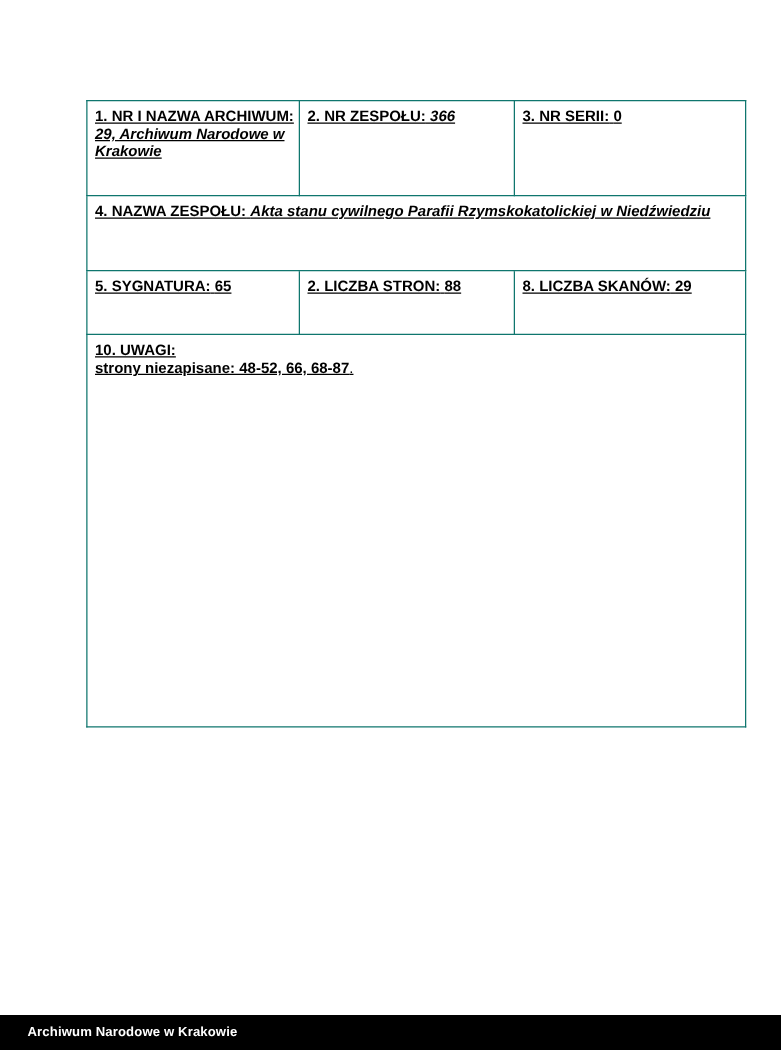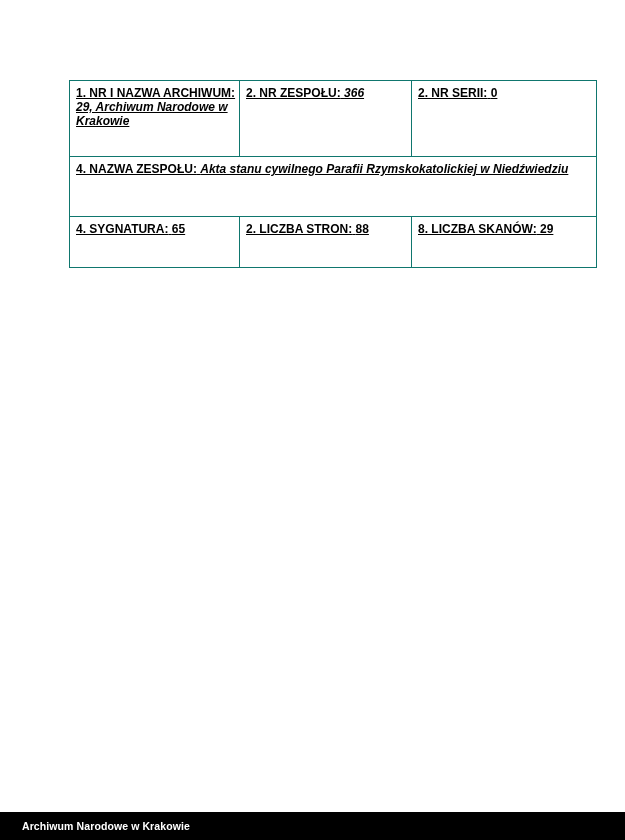--- a/index.html
+++ b/index.html
@@ -103,48 +103,54 @@
       <tr class="row-1">
         <td style="width:157px">
           <span class="lbl">1. NR I NAZWA ARCHIWUM:</span>
           <span class="val-bi inline-wrap"> 29, Archiwum Narodowe w Krakowie</span>
         </td>
         <td style="width:159px">
           <span class="lbl">2. NR ZESPOŁU:</span>
           <span class="val-bi"> 366</span>
         </td>
         <td style="width:172px">
-          <span class="lbl">2. NR SERII:</span>
+          <span class="lbl">3. NR SERII:</span>
           <span class="val-b"> 0</span>
         </td>
       </tr>
 
       <tr class="row-4">
         <td colspan="3">
           <span class="lbl">4. NAZWA ZESPOŁU:</span>
           <span class="val-bi"> Akta stanu cywilnego Parafii Rzymskokatolickiej w Niedźwiedziu</span>
         </td>
       </tr>
 
       <tr class="row-5">
         <td>
-          <span class="lbl">4. SYGNATURA:</span>
+          <span class="lbl">5. SYGNATURA:</span>
           <span class="val-b"> 65</span>
         </td>
         <td>
           <span class="lbl">2. LICZBA STRON:</span>
           <span class="val-b"> 88</span>
         </td>
         <td>
           <span class="lbl">8. LICZBA SKANÓW:</span>
           <span class="val-b"> 29</span>
         </td>
       </tr>
 
 
+      <tr class="row-10">
+        <td colspan="3">
+          <span class="lbl line">10. UWAGI:</span>
+          <span class="line"><span class="val-b">strony niezapisane: 48-52, 66, 68-87</span><span class="val-plain">.</span></span>
+        </td>
+      </tr>
     </tbody>
   </table>
 
   <div class="footer-bar">
     <span class="footer-text">Archiwum Narodowe w Krakowie</span>
   </div>
 
 </div>
 
 </body></html>

